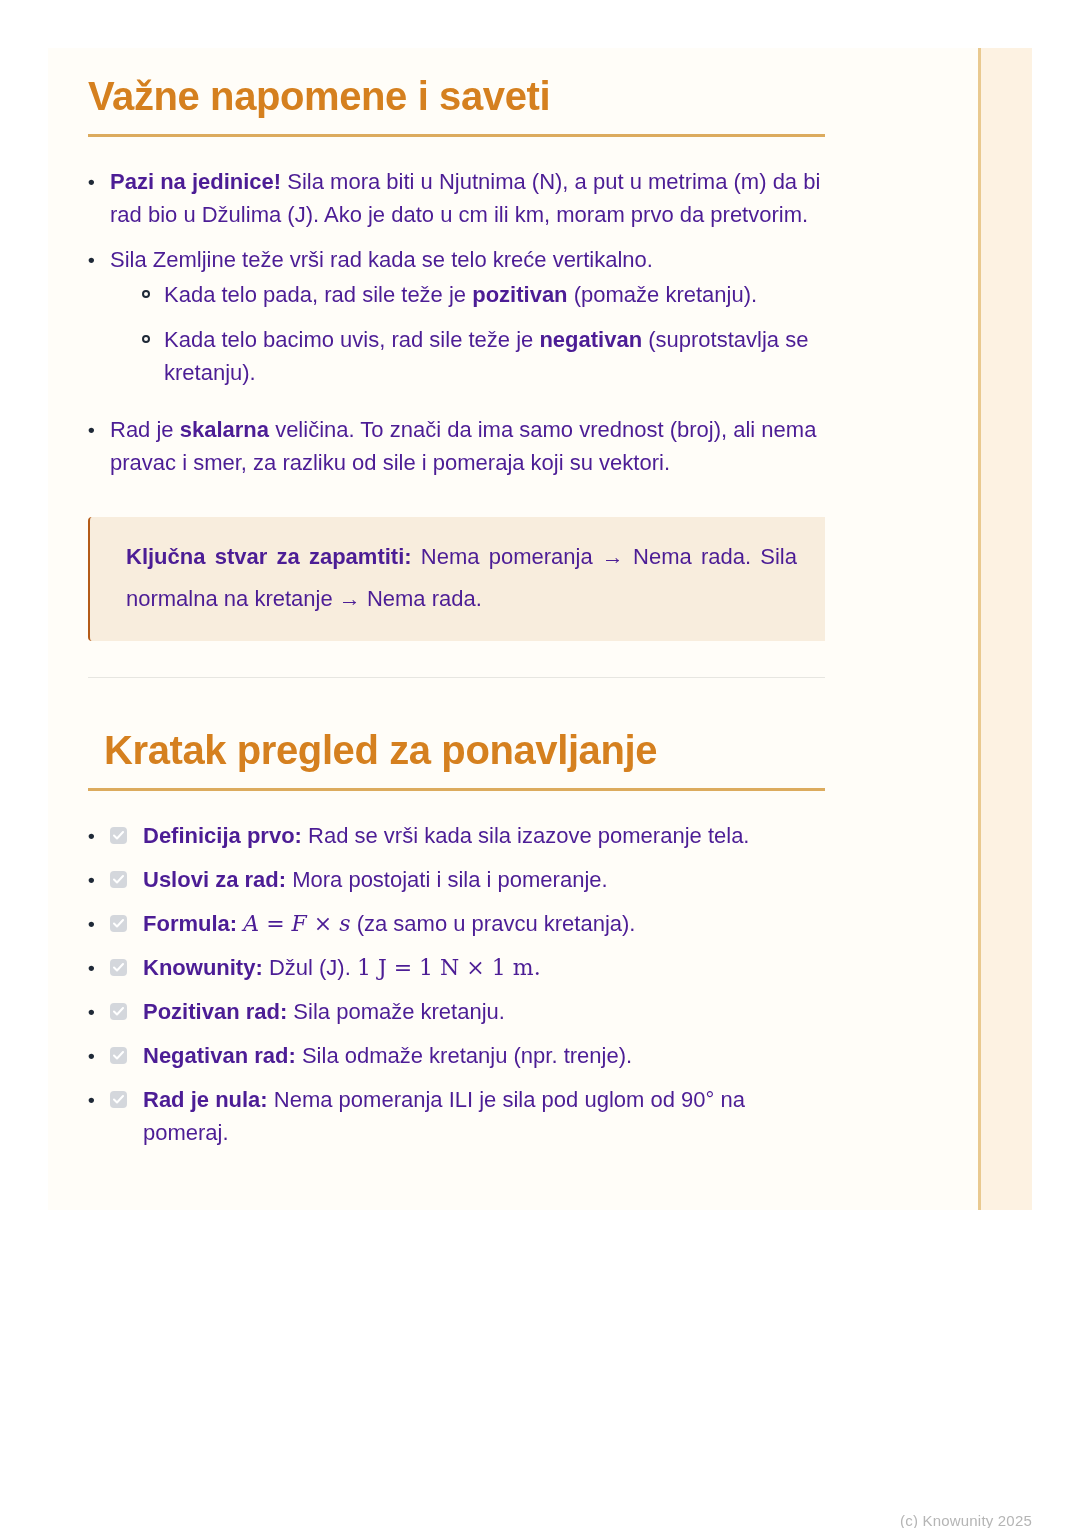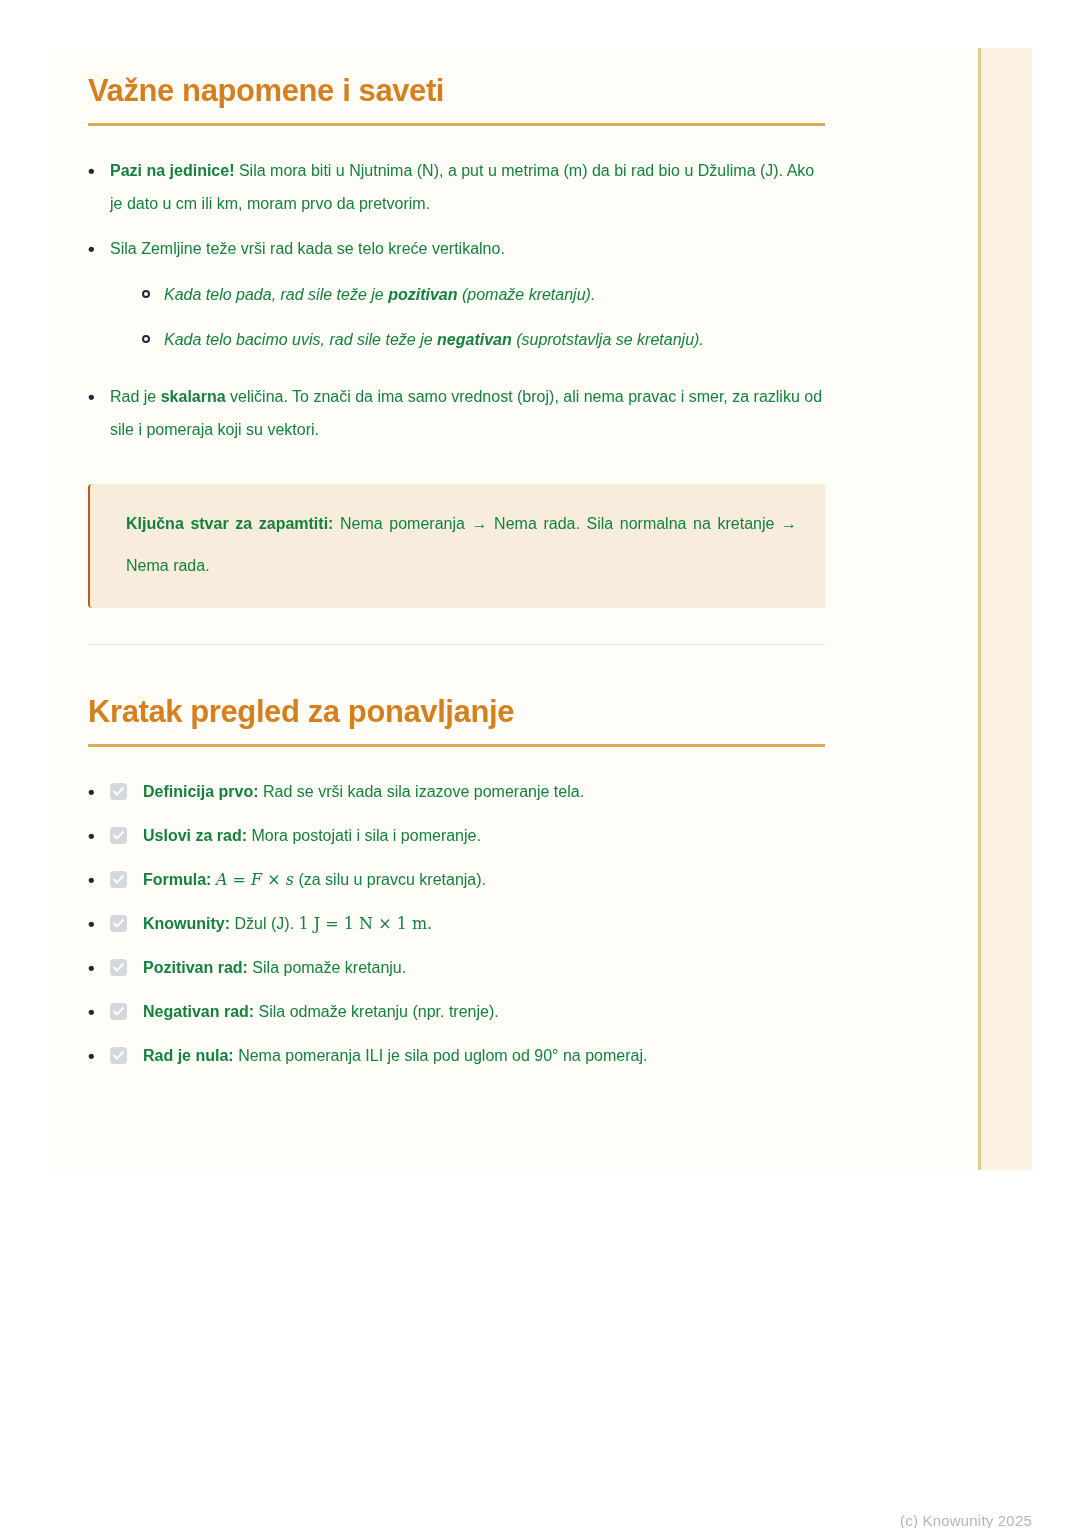--- a/index.html
+++ b/index.html
@@ -31,58 +31,57 @@
     height: 100%;
     background: #fdf2e2;
     border-left: 3px solid #e9c98f;
   }
   .content {
     position: relative;
     padding: 24px 0 50px 40px;
     width: 777px; 
   }
   h1.sec-title {
-    font-size: 31px;
+    font-size: 40px;
     font-weight: 700;
     color: #d5801f;
     letter-spacing: -0.4px;
     margin: 0 0 14px 0;
     line-height: 1.2;
   }
   .rule {
     height: 3px;
     width: 737px;
     background: #dcab5e;
     border: none;
     margin: 0 0 28px 0;
   }
   .btext {
-    font-size: 16px;
+    font-size: 22px;
     line-height: 33px;
-    color: #15803d;
+    color: #4c1d95;
   }
   .b { font-weight: 700; }
   .math { font-family: "DejaVu Serif", "Liberation Serif", serif; }
   .mi { font-family: "DejaVu Serif", "Liberation Serif", serif; font-style: italic; }
   ul.bullets, ul.sublist, ul.checklist { list-style: none; }
   ul.bullets > li {
     display: flex;
     margin-bottom: 12px;
   }
   .dot {
     flex: none;
     width: 22px;
     font-size: 19px;
     line-height: 33px;
     color: #1f2937;
   }
   .dot::before { content: "\2022"; font-weight: 700; }
   ul.sublist {
-    margin-top: 13px;
-    font-style: italic;
+    margin-top: 2px;
   }
   ul.sublist > li {
     display: flex;
     margin-bottom: 12px;
     padding-left: 32px;
   }
   .circle {
     flex: none;
     width: 8px;
     height: 8px;
@@ -180,21 +179,21 @@
     </div>
   </li>
 </ul>
 
       <div class="callout" style="background: rgb(248, 237, 221); border-left-color: rgb(180, 91, 24);">
         <p class="btext"><span class="b">Ključna stvar za zapamtiti:</span><span> Nema pomeranja → Nema rada. Sila normalna na kretanje → Nema rada.</span></p>
       </div>
 
       <hr class="divider">
 
-      <h1 class="sec-title second" style="color: rgb(213, 128, 31);">Kratak pregled za ponavljanje</h1>
+      <h1 class="sec-title second" style="color: rgb(213, 128, 31); margin-left: 16px;">Kratak pregled za ponavljanje</h1>
       <div class="rule" style="background: rgb(220, 171, 94);"></div>
 
       <ul class="checklist" id="check-list">
   <li>
     <span class="dot"></span>
     <span class="checkbox" style="background: rgb(212, 215, 220);">
       <svg width="11" height="9" viewBox="0 0 11 9" aria-hidden="true">
         <polyline points="1,4.5 4,7.5 10,1" fill="none" stroke="#ffffff" stroke-width="2" stroke-linecap="round" stroke-linejoin="round"></polyline>
       </svg>
     </span>
@@ -211,21 +210,21 @@
     <div class="btext"><span class="b">Uslovi za rad:</span><span> Mora postojati i sila i pomeranje.</span></div>
   </li>
 
   <li>
     <span class="dot"></span>
     <span class="checkbox" style="background: rgb(212, 215, 220);">
       <svg width="11" height="9" viewBox="0 0 11 9" aria-hidden="true">
         <polyline points="1,4.5 4,7.5 10,1" fill="none" stroke="#ffffff" stroke-width="2" stroke-linecap="round" stroke-linejoin="round"></polyline>
       </svg>
     </span>
-    <div class="btext"><span class="b">Formula:</span><span> </span><span class="mi">A</span><span class="math"> = </span><span class="mi">F</span><span class="math"> × </span><span class="mi">s</span><span> (za silu u pravcu kretanja).</span></div>
+    <div class="btext"><span class="b">Formula:</span><span> </span><span class="mi">A</span><span class="math"> = </span><span class="mi">F</span><span class="math"> × </span><span class="mi">s</span><span> (za samo u pravcu kretanja).</span></div>
   </li>
 
   <li>
     <span class="dot"></span>
     <span class="checkbox" style="background: rgb(212, 215, 220);">
       <svg width="11" height="9" viewBox="0 0 11 9" aria-hidden="true">
         <polyline points="1,4.5 4,7.5 10,1" fill="none" stroke="#ffffff" stroke-width="2" stroke-linecap="round" stroke-linejoin="round"></polyline>
       </svg>
     </span>
     <div class="btext"><span class="b">Knowunity:</span><span> Džul (J). </span><span class="math">1 J = 1 N × 1 m.</span></div>

